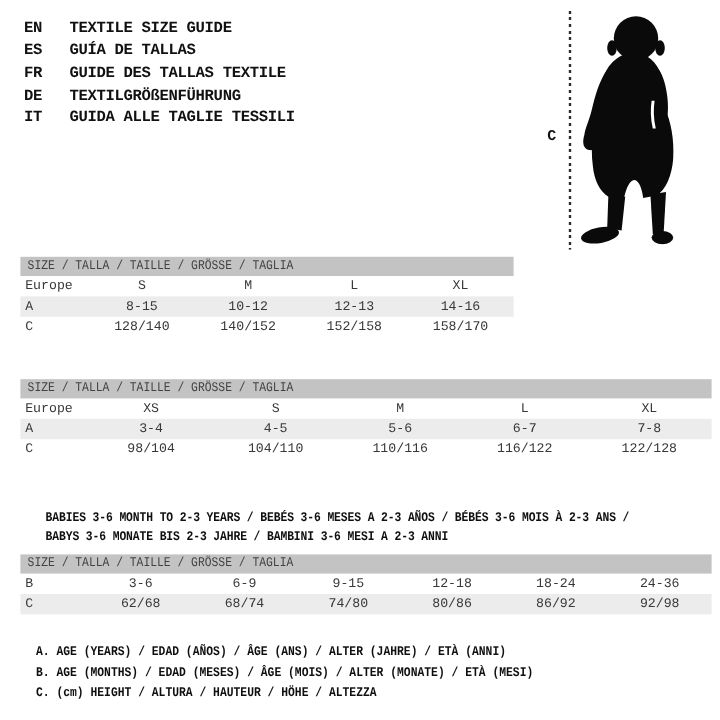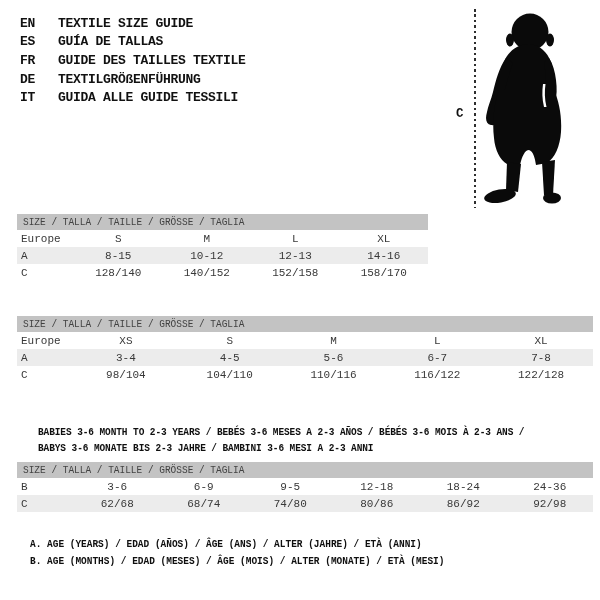--- a/index.html
+++ b/index.html
@@ -58,29 +58,29 @@
     <div class="lang-row">
       <span class="lang-code">EN</span>
       <span class="lang-title">TEXTILE SIZE GUIDE</span>
     </div>
     <div class="lang-row">
       <span class="lang-code">ES</span>
       <span class="lang-title">GUÍA DE TALLAS</span>
     </div>
     <div class="lang-row">
       <span class="lang-code">FR</span>
-      <span class="lang-title">GUIDE DES TAILLES TEXTILE</span>
+      <span class="lang-title">GUIDE DES TALLAS TEXTILE</span>
     </div>
     <div class="lang-row">
       <span class="lang-code">DE</span>
       <span class="lang-title">TEXTILGRÖßENFÜHRUNG</span>
     </div>
     <div class="lang-row">
       <span class="lang-code">IT</span>
-      <span class="lang-title">GUIDA ALLE GUIDE TESSILI</span>
+      <span class="lang-title">GUIDA ALLE TAGLIE TESSILI</span>
     </div>
   </div>
 
   <div class="dotted-line"></div>
   <div class="c-label">C</div>
   <svg class="baby" viewBox="0 0 80 192" aria-hidden="true">
     <g class="ink">
       <ellipse cx="47" cy="20" rx="18.5" ry="18.5"></ellipse>
       <ellipse cx="27" cy="28" rx="4" ry="6.5"></ellipse>
       <ellipse cx="67" cy="28" rx="4" ry="6.5"></ellipse>
@@ -165,21 +165,21 @@
       </div>
     </div>
     <div class="size-bar">
       <span class="cond">SIZE / TALLA / TAILLE / GRÖSSE / TAGLIA</span>
     </div>
     <div>
         <div class="trow">
           <div class="tlabel">B</div>
           <div class="tcell">3-6</div>
           <div class="tcell">6-9</div>
-          <div class="tcell">9-5</div>
+          <div class="tcell">9-15</div>
           <div class="tcell">12-18</div>
           <div class="tcell">18-24</div>
           <div class="tcell">24-36</div>
         </div>
         <div class="trow shaded">
           <div class="tlabel">C</div>
           <div class="tcell">62/68</div>
           <div class="tcell">68/74</div>
           <div class="tcell">74/80</div>
           <div class="tcell">80/86</div>
@@ -189,15 +189,18 @@
       </div>
   </div>
 
   <div class="footnotes">
     <div class="fn-line">
         <span class="cond">A. AGE (YEARS) / EDAD (AÑOS) / ÂGE (ANS) / ALTER (JAHRE) / ETÀ (ANNI)</span>
       </div>
     <div class="fn-line">
         <span class="cond">B. AGE (MONTHS) / EDAD (MESES) / ÂGE (MOIS) / ALTER (MONATE) / ETÀ (MESI)</span>
       </div>
+    <div class="fn-line">
+        <span class="cond">C. (cm) HEIGHT / ALTURA / HAUTEUR / HÖHE / ALTEZZA</span>
+      </div>
   </div>
 
 </div>
 
 </body></html>

